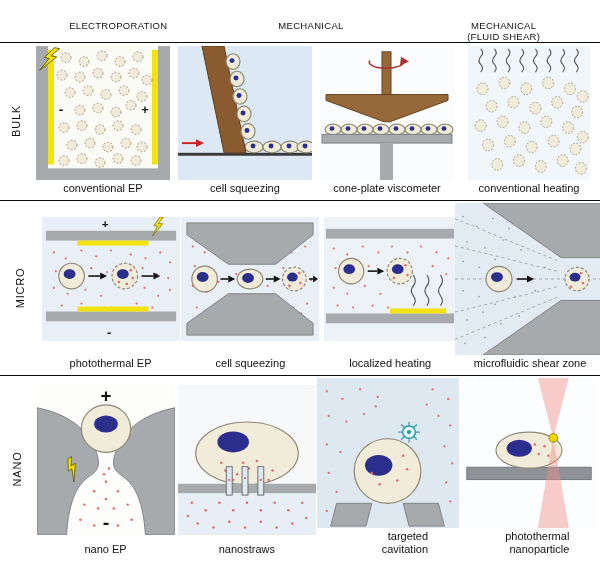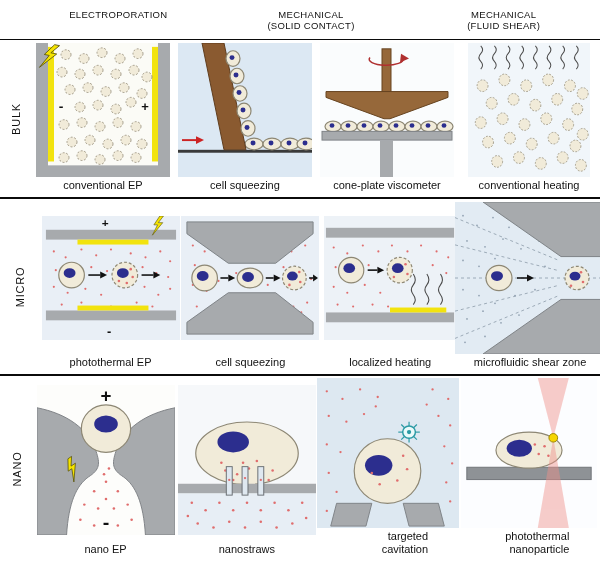--- a/index.html
+++ b/index.html
@@ -1,19 +1,19 @@
 <!DOCTYPE html>
 <html><head>
 <meta charset="utf-8">
 <style>
   *{box-sizing:border-box;margin:0;padding:0}
   html,body{width:600px;height:561px}
   body{font-family:"Liberation Sans",sans-serif;background:#fff;color:#111;overflow:hidden}
   .figure{width:600px;height:561px;display:flex;flex-direction:column}
-  .header-row{height:42px;display:flex;align-items:flex-start;padding-top:9px}
+  .header-row{height:42px;display:flex;align-items:flex-start;padding-top:20px}
   .label-spacer{flex:0 0 22px}
   .col-title{flex:1;text-align:center;font-size:9.5px;line-height:11px;letter-spacing:.3px;font-weight:500}
   .divider{height:2px;background:#0b0b0b}
   .grid-row{display:flex}
   .r1{height:161px}.r2{height:179px}.r3{height:185px}
   .row-label{flex:0 0 22px;display:flex;align-items:center;justify-content:center}
   .row-label span{transform:rotate(-90deg);font-size:11px;letter-spacing:.8px;white-space:nowrap}
   .panel{flex:1;display:flex;flex-direction:column;align-items:center;justify-content:flex-end;padding:3px 2px 2px;min-width:0}
   .illus{flex:1;display:flex;align-items:center;justify-content:center}
   .caption{font-size:11px;line-height:13px;text-align:right;padding:2px 0 3px}
@@ -40,21 +40,20 @@
 
 <div class="figure">
 
   <div class="header-row">
     <div class="label-spacer"></div>
     <div class="col-title">
       <div>ELECTROPORATION</div>
     </div>
     <div class="col-title">
       <div>MECHANICAL</div>
-      <div>(SOLID CONTACT)</div>
     </div>
     <div class="col-title">
       <div>MECHANICAL</div>
       <div>(FLUID SHEAR)</div>
     </div>
   </div>
 
   <div class="divider"></div>
 
   <div class="grid-row r1">

